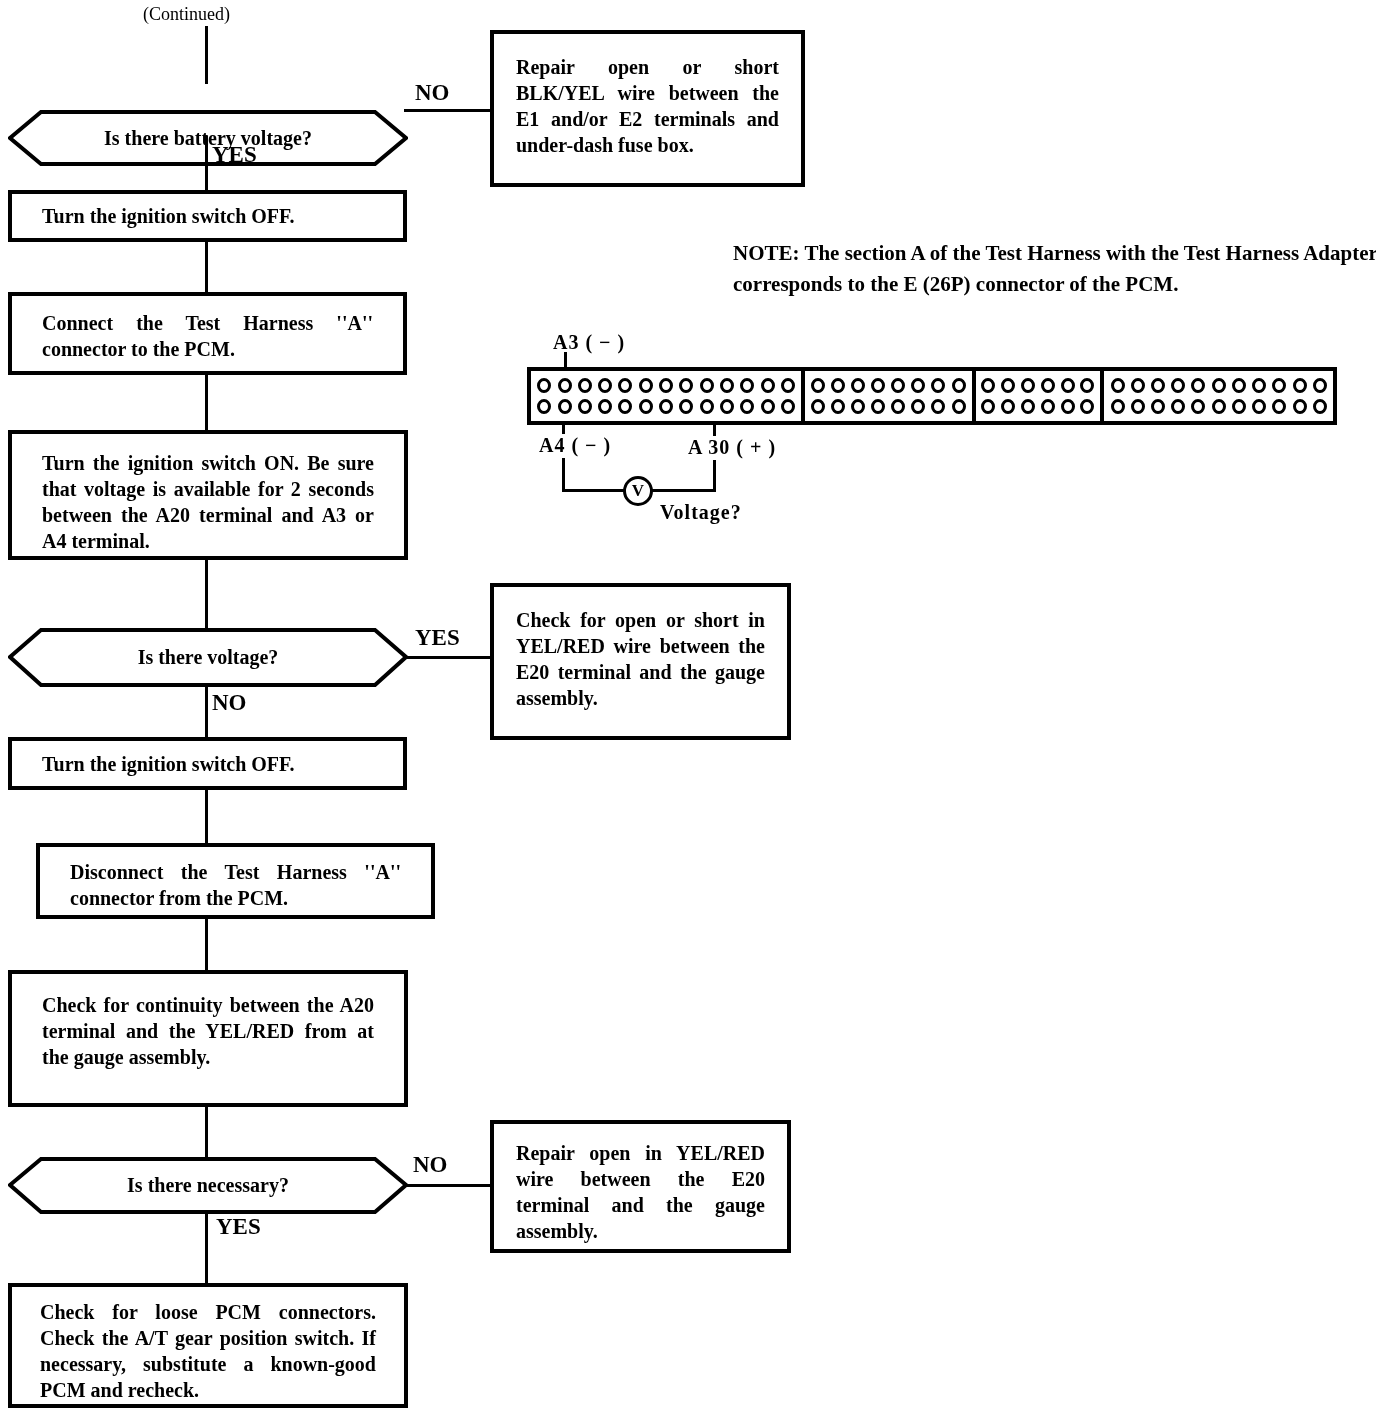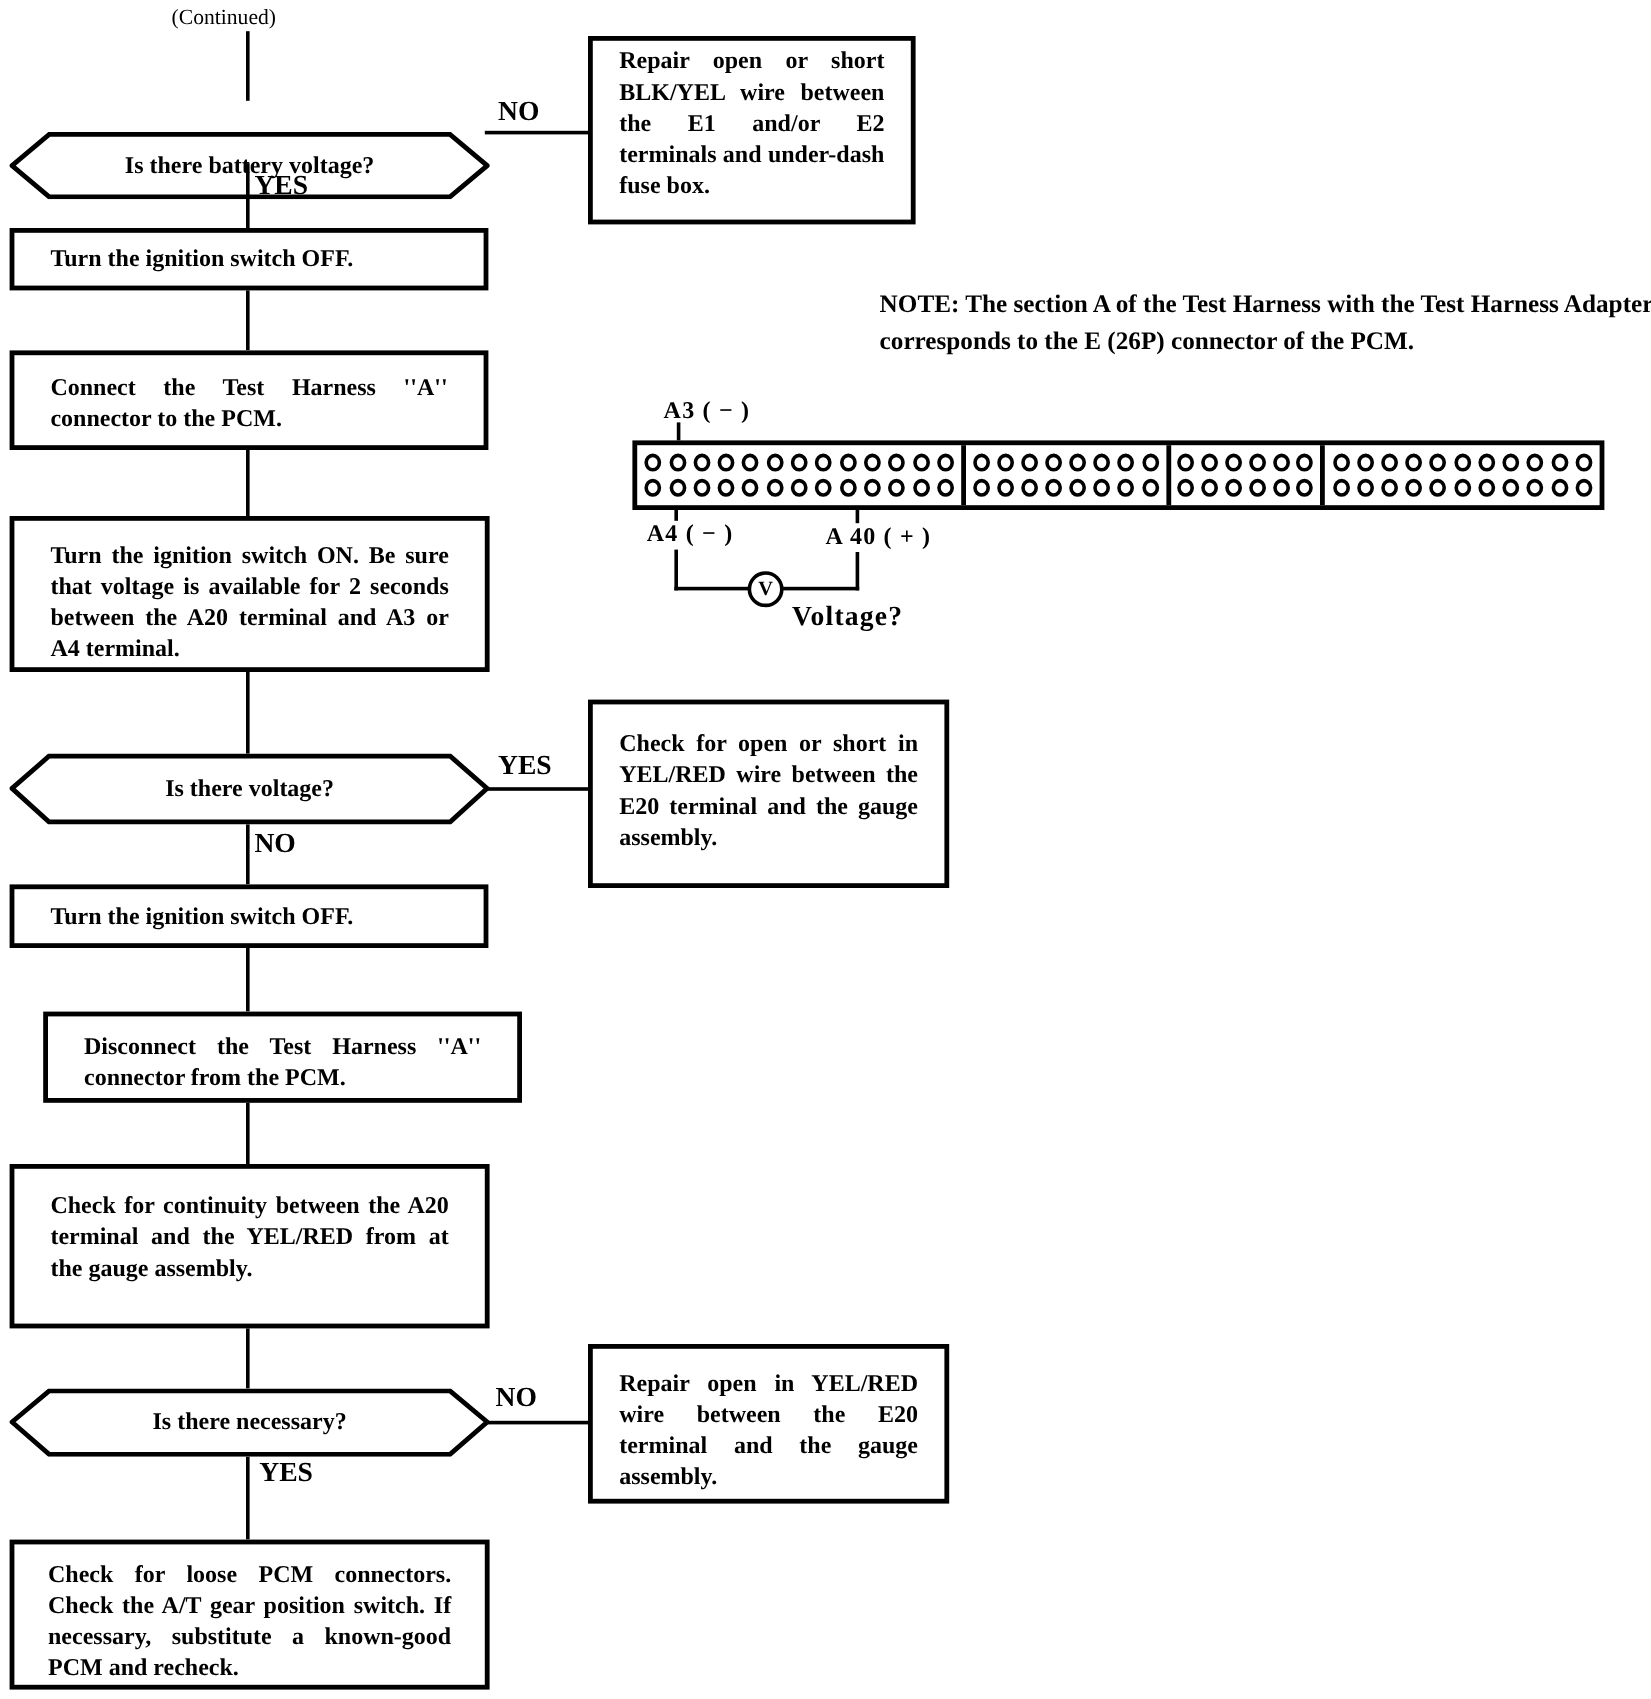--- a/index.html
+++ b/index.html
@@ -53,21 +53,21 @@
   <div class="vline" style="left:205px;top:26px;height:58px;"></div>
 
   <div class="hexwrap" style="left:8px;top:82px;width:400px;height:56px;margin-top:28px;">
     <svg width="400" height="56" viewBox="0 0 400 56">
       <polygon points="2,28 33,2 367,2 398,28 367,54 33,54" fill="#fff" stroke="#000" stroke-width="4"></polygon>
     </svg>
     <div class="hexlabel">Is there battery voltage?</div>
   </div>
   <div class="branch-label" style="left:415px;top:80px;">NO</div>
   <div class="hline" style="left:404px;top:109px;width:88px;"></div>
-  <div class="pbox" style="left:490px;top:30px;width:273px;height:157px;padding:4px 22px;">Repair open or short BLK/YEL wire between the E1 and/or E2 terminals and under-dash fuse box.</div>
+  <div class="pbox" style="left:490px;top:30px;width:315px;height:157px;padding:20px 22px;">Repair open or short BLK/YEL wire between the E1 and/or E2 terminals and under-dash fuse box.</div>
 
   <div class="branch-label" style="left:212px;top:142px;">YES</div>
   <div class="vline" style="left:205px;top:136px;height:54px;"></div>
 
   <div class="pbox center-v" style="left:8px;top:190px;width:399px;height:52px;padding:0 30px;">Turn the ignition switch OFF.</div>
   <div class="vline" style="left:205px;top:242px;height:50px;"></div>
 
   <div class="pbox" style="left:8px;top:292px;width:399px;height:83px;padding:14px 30px;">Connect the Test Harness ''A'' connector to the PCM.</div>
   <div class="vline" style="left:205px;top:375px;height:55px;"></div>
 
@@ -178,26 +178,26 @@
           <div class="pin"></div>
           <div class="pin"></div>
           <div class="pin"></div>
         </div>
       </div>
     </div>
 
   <div class="vline" style="left:562px;top:425px;height:9px;"></div>
   <div class="vline" style="left:713px;top:425px;height:11px;"></div>
   <div class="pin-label" style="left:539px;top:434px;">A4 ( − )</div>
-  <div class="pin-label" style="left:688px;top:436px;">A 40 ( + )</div>
+  <div class="pin-label" style="left:688px;top:436px;">A 30 ( + )</div>
   <div class="vline" style="left:562px;top:458px;height:34px;"></div>
   <div class="vline" style="left:713px;top:460px;height:32px;"></div>
   <div class="hline" style="left:562px;top:489px;width:154px;"></div>
   <div class="voltmeter" style="left:623px;top:476px;">V</div>
-  <div class="pin-label" style="left:660px;top:501px;font-size:23px;">Voltage?</div>
+  <div class="pin-label" style="left:660px;top:501px;font-size:20px;">Voltage?</div>
 
   <div class="hexwrap" style="left:8px;top:628px;width:400px;height:59px;">
     <svg width="400" height="59" viewBox="0 0 400 59">
       <polygon points="2,29 33,2 367,2 398,29 367,57 33,57" fill="#fff" stroke="#000" stroke-width="4"></polygon>
     </svg>
     <div class="hexlabel">Is there voltage?</div>
   </div>
   <div class="branch-label" style="left:415px;top:625px;">YES</div>
   <div class="hline" style="left:404px;top:656px;width:88px;"></div>
   <div class="pbox" style="left:490px;top:583px;width:301px;height:157px;padding:20px 22px;">Check for open or short in YEL/RED wire between the E20 terminal and the gauge assembly.</div>

